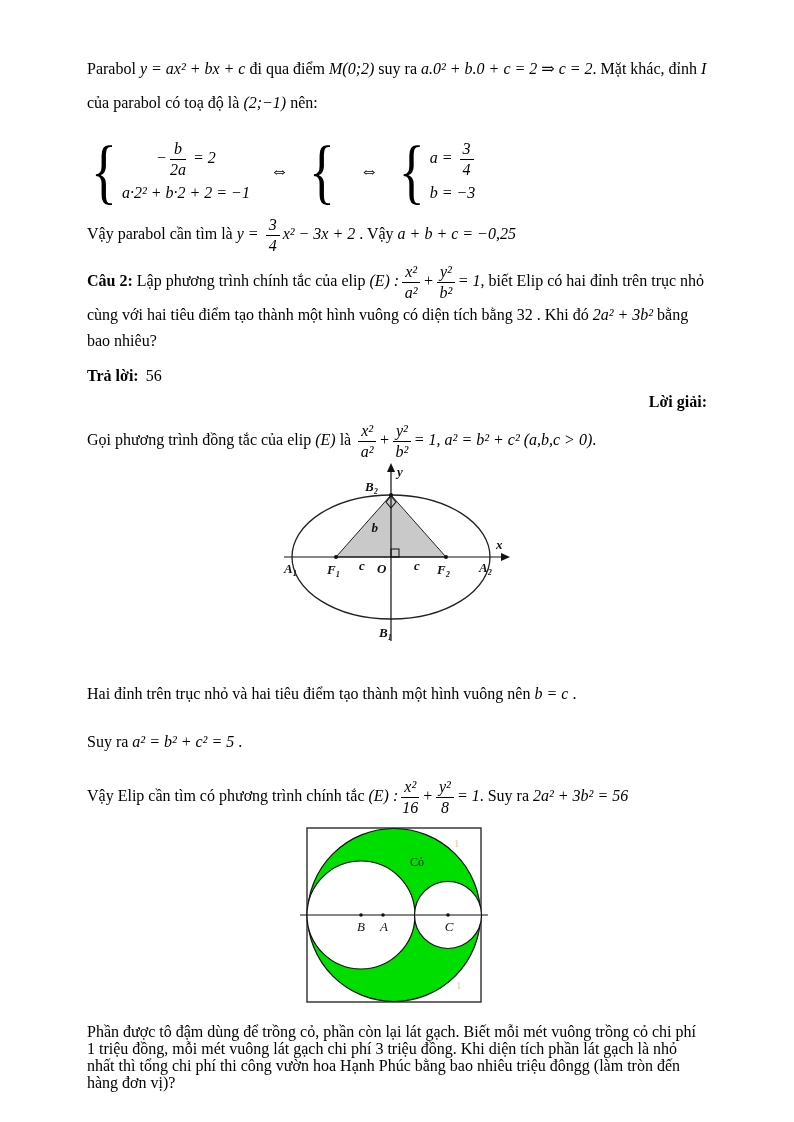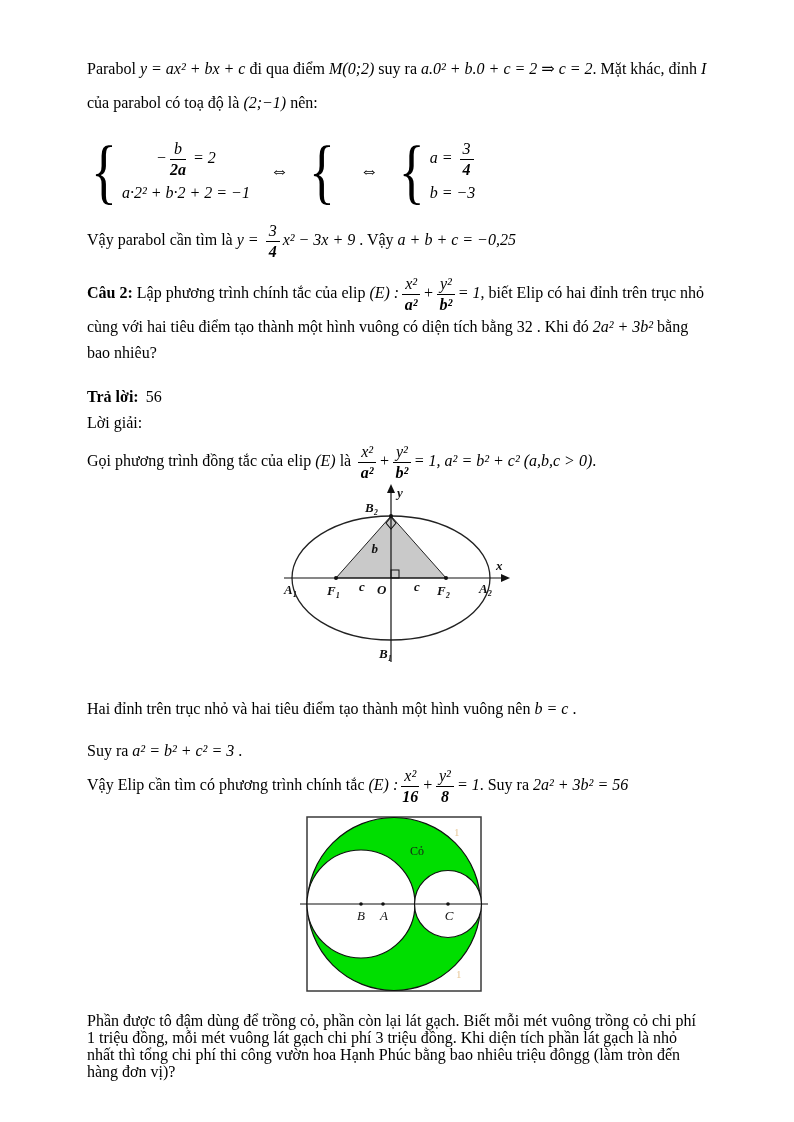--- a/index.html
+++ b/index.html
@@ -9,37 +9,37 @@
     font-family:"Liberation Serif","DejaVu Serif",serif;
     font-size:16px; color:#000; overflow:hidden;
   }
   p { margin:0; }
   .math { font-style:italic; }
   .b { font-weight:bold; }
   .p1 { line-height:34px; }
   .lh { line-height:26px; }
   .frac { display:inline-block; vertical-align:middle; text-align:center; line-height:1.12; margin:0 3px; font-style:italic; }
   .frac .fn { display:block; padding:0 3px 1px 3px; border-bottom:1px solid #000; }
-  .frac .fd { display:block; padding-top:1px;font-weight:bold; }
+  .frac .fd { display:block; padding-top:1px; }
   .sys-line { display:flex; align-items:center; gap:20px; margin:10px 0 0 4px; height:82px; }
   .sys { display:flex; align-items:center; }
   .brace { display:inline-block; font-size:54px; line-height:1; transform:scaleY(1.35); transform-origin:center; margin-right:5px; font-weight:400; }
   .rows { display:flex; flex-direction:column; align-items:center; gap:5px; }
   .rows.left { align-items:flex-start; }
   .row { white-space:nowrap; font-style:italic; }
   .iff { font-size:19px; }
-  .p3 { margin-top:10px; }
-  .q2 { margin-top:14px; line-height:26px; }
-  .ans { margin-top:19px; line-height:24px; }
+  .p3 { margin-top:4px; }
+  .q2 { margin-top:8px; line-height:26px; }
+  .ans { margin-top:10px; line-height:24px; }
   .ans .val { margin-left:7px; }
-  .heading { margin-top:2px; text-align:left; font-weight:normal; line-height:24px; }
+  .heading { margin-top:2px; text-align:right; font-weight:bold; line-height:24px; }
   .sol1 { margin-top:8px; }
   .figwrap { text-align:center; margin-top:2px; }
-  .sol-line { margin-top:18px; line-height:24px; }
-  .sol5 { margin-top:4px; }
+  .sol-line { margin-top:24px; line-height:24px; }
+  .sol5 { margin-top:24px; }
   .q3 { margin-top:14px; line-height:24px; }
   .figwrap2 { text-align:center; margin-top:6px; }
   .pfinal { margin-top:10px; line-height:17px; }
   svg text { font-family:"Liberation Serif","DejaVu Serif",serif; }
   .figlabel { font-style:italic; font-weight:bold; font-size:13px; fill:#111; }
   .figlabel-sm { font-style:italic; font-size:13px; fill:#111; }
 </style>
 </head>
 <body>
 
@@ -62,21 +62,21 @@
     <span class="iff">⇔</span>
     <div class="sys">
       <span class="brace">{</span>
       <div class="rows left">
         <div class="row"><span>a = </span><span class="frac"><span class="fn">3</span><span class="fd">4</span></span></div>
         <div class="row">b = −3</div>
       </div>
     </div>
   </div>
 
-  <p class="p3 lh"><span>Vậy parabol cần tìm là </span><span class="math">y = </span><span class="frac"><span class="fn">3</span><span class="fd">4</span></span><span class="math">x² − 3x + 9</span><span> . Vậy </span><span class="math">a + b + c = −0,25</span></p>
+  <p class="p3 lh"><span>Vậy parabol cần tìm là </span><span class="math">y = </span><span class="frac"><span class="fn">3</span><span class="fd">4</span></span><span class="math">x² − 3x + 2</span><span> . Vậy </span><span class="math">a + b + c = −0,25</span></p>
 
   <p class="q2"><span class="b">Câu 2:</span><span> Lập phương trình chính tắc của elip </span><span class="math">(E) :</span><span class="frac"><span class="fn">x²</span><span class="fd">a²</span></span><span class="math">+</span><span class="frac"><span class="fn">y²</span><span class="fd">b²</span></span><span class="math">= 1</span><span>, biết Elip có hai đỉnh trên trục nhỏ cùng với hai tiêu điểm tạo thành một hình vuông có diện tích bằng 32 . Khi đó </span><span class="math">2a² + 3b²</span><span> bằng bao nhiêu?</span></p>
 
   <p class="ans"><span class="b">Trả lời:</span><span class="val">56</span></p>
 
   <p class="heading">Lời giải:</p>
 
   <p class="sol1 lh"><span>Gọi phương trình đồng tắc của elip </span><span class="math">(E)</span><span> là </span><span class="frac"><span class="fn">x²</span><span class="fd">a²</span></span><span class="math">+</span><span class="frac"><span class="fn">y²</span><span class="fd">b²</span></span><span class="math">= 1, a² = b² + c² (a,b,c &gt; 0)</span><span>.</span></p>
 
   <div class="figwrap">
@@ -101,21 +101,21 @@
       <text class="figlabel" x="46" y="112">F₁</text>
       <text class="figlabel" x="156" y="112">F₂</text>
       <text class="figlabel" x="96" y="111">O</text>
       <text class="figlabel" x="97" y="70" text-anchor="end">b</text>
       <text class="figlabel" x="78" y="108">c</text>
       <text class="figlabel" x="133" y="108">c</text>
     </svg>
   </div>
 
   <p class="sol-line"><span>Hai đỉnh trên trục nhỏ và hai tiêu điểm tạo thành một hình vuông nên </span><span class="math">b = c</span><span> .</span></p>
-  <p class="sol-line"><span>Suy ra </span><span class="math">a² = b² + c² = 3</span><span> .</span></p>
+  <p class="sol-line"><span>Suy ra </span><span class="math">a² = b² + c² = 5</span><span> .</span></p>
 
   <p class="sol5 lh"><span>Vậy Elip cần tìm có phương trình chính tắc </span><span class="math">(E) :</span><span class="frac"><span class="fn">x²</span><span class="fd">16</span></span><span class="math">+</span><span class="frac"><span class="fn">y²</span><span class="fd">8</span></span><span class="math">= 1</span><span>. Suy ra </span><span class="math">2a² + 3b² = 56</span></p>
 
 
   <div class="figwrap2">
     <svg width="196" height="186" viewBox="-8 -5 196 186">
       <rect x="0" y="0" width="174" height="174" fill="#ffffff" stroke="#3a3a3a" stroke-width="1.5"></rect>
       <circle cx="87" cy="87" r="86.5" stroke="#111" stroke-width="1.2" fill="#00DE00"></circle>
       <circle cx="54" cy="87" r="54" fill="#ffffff" stroke="#111" stroke-width="1.2"></circle>
       <circle cx="141" cy="87" r="33.5" fill="#ffffff" stroke="#111" stroke-width="1.2"></circle>

